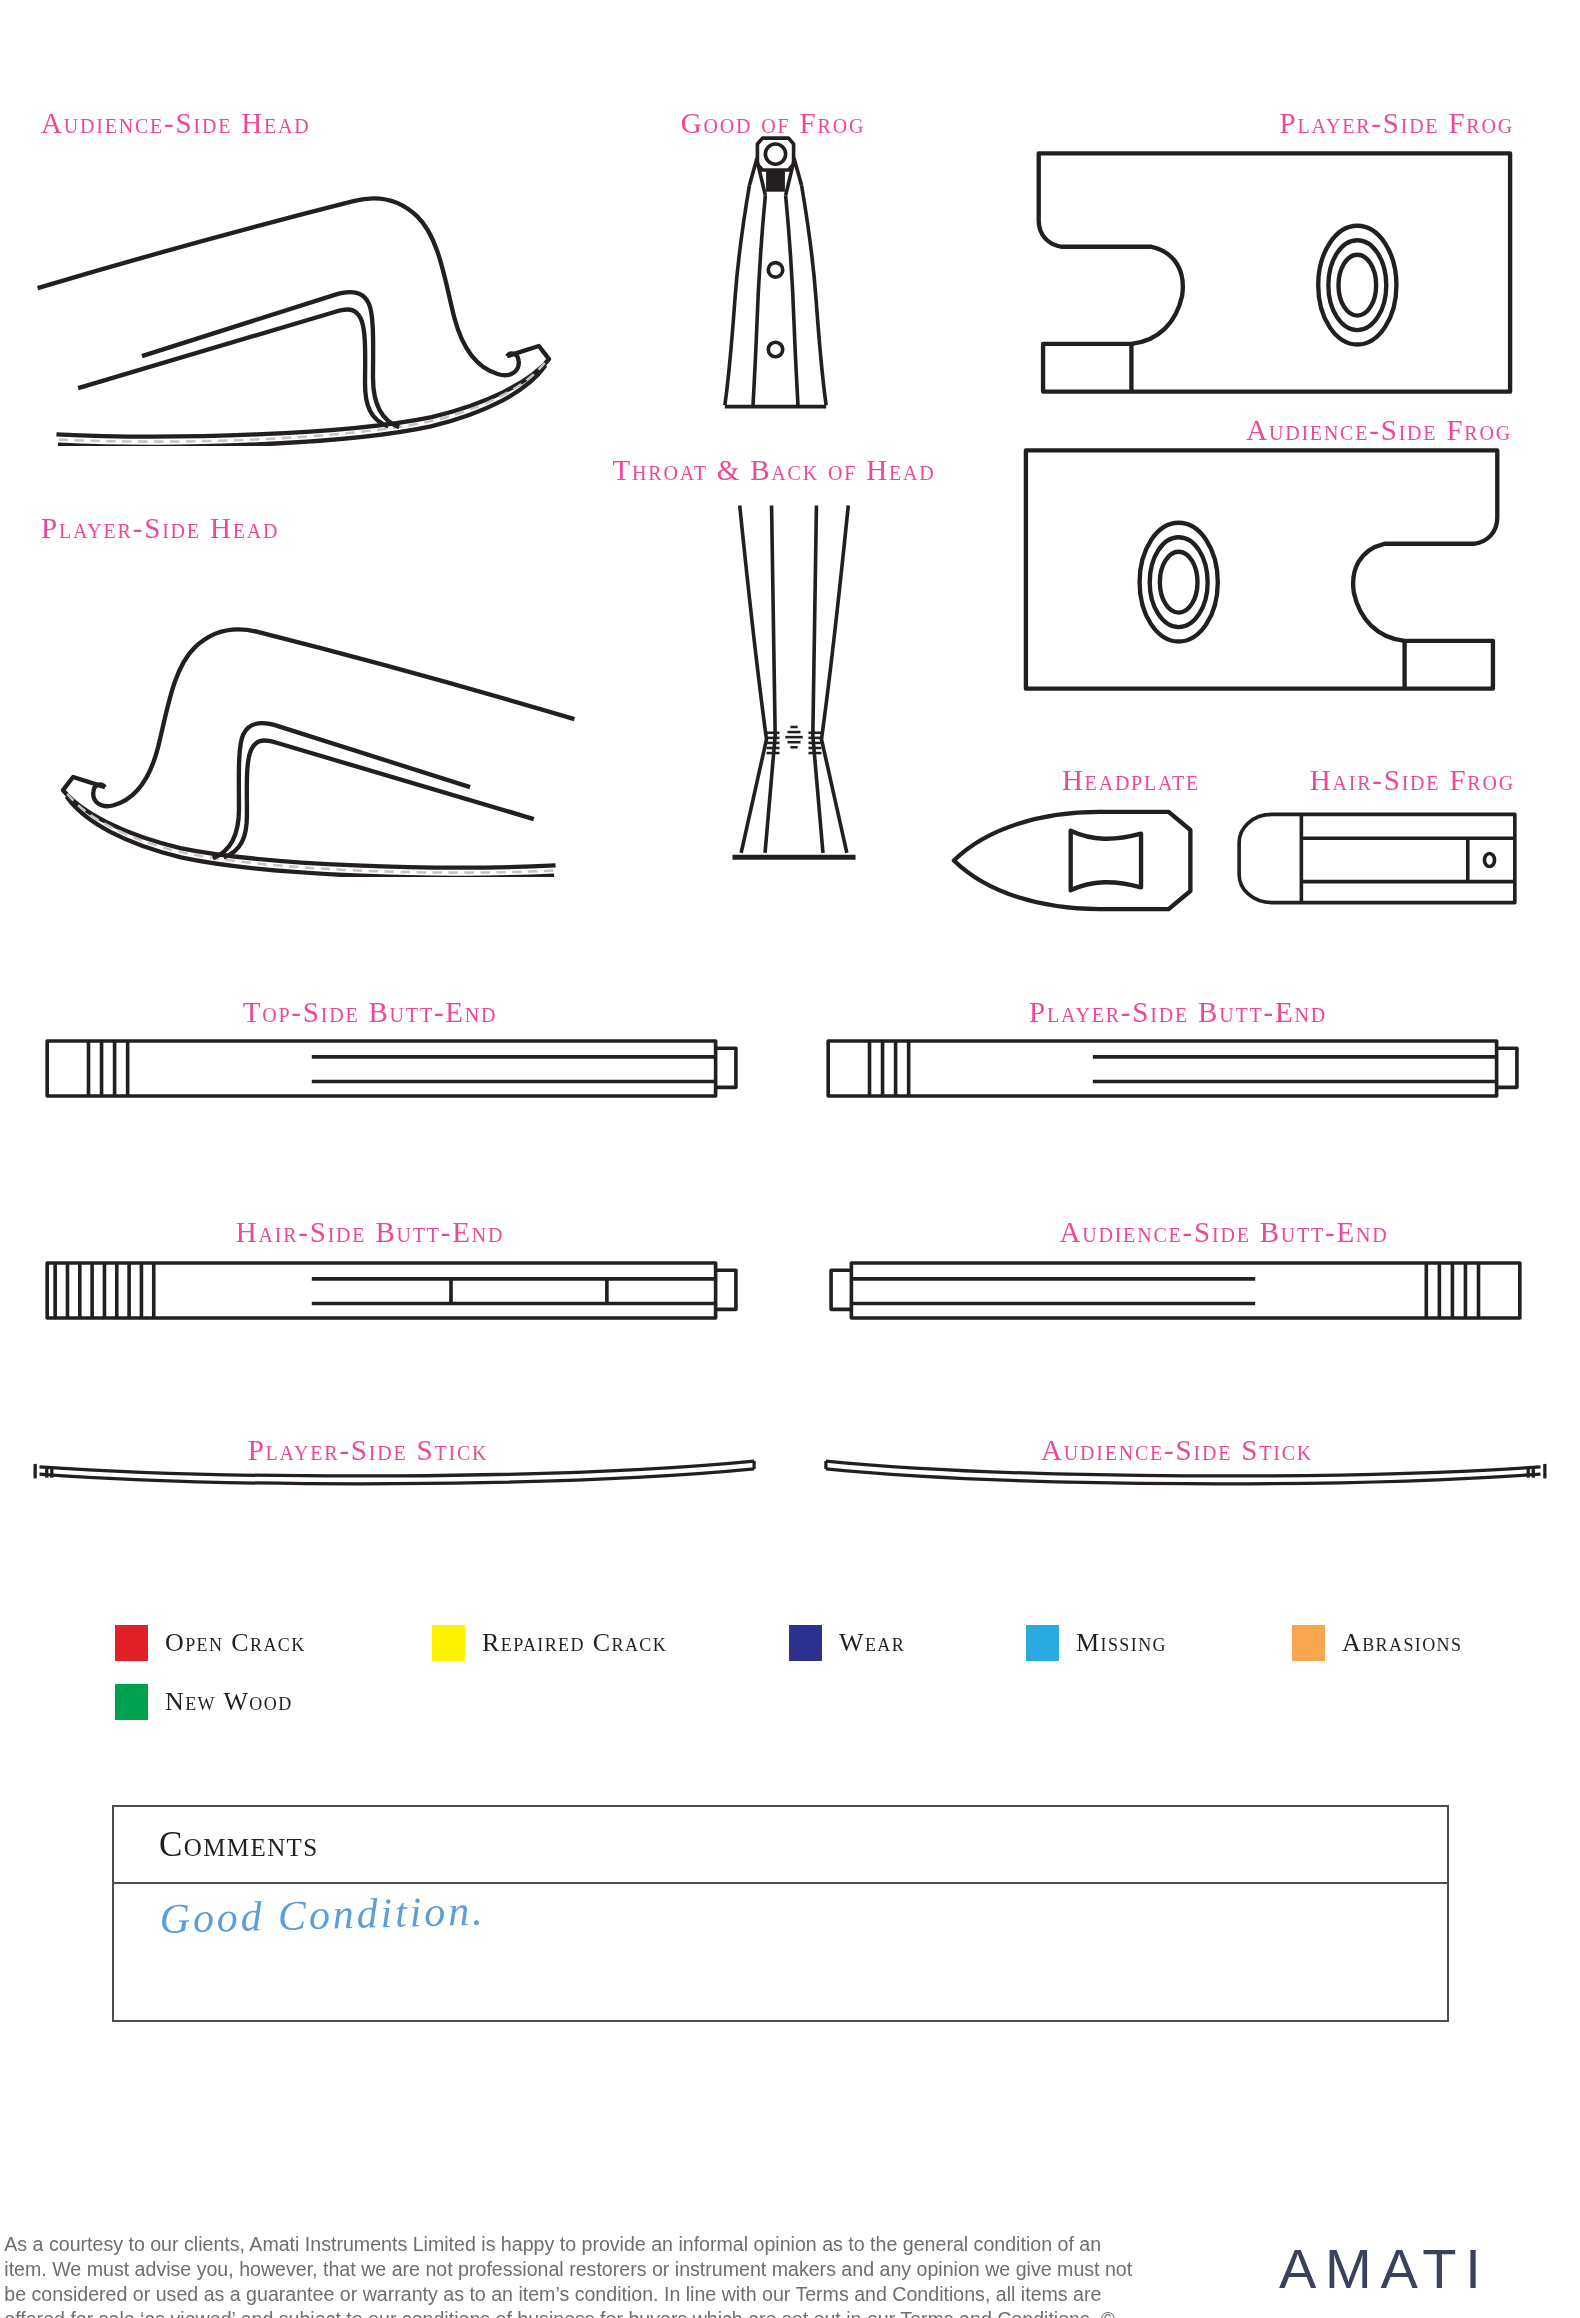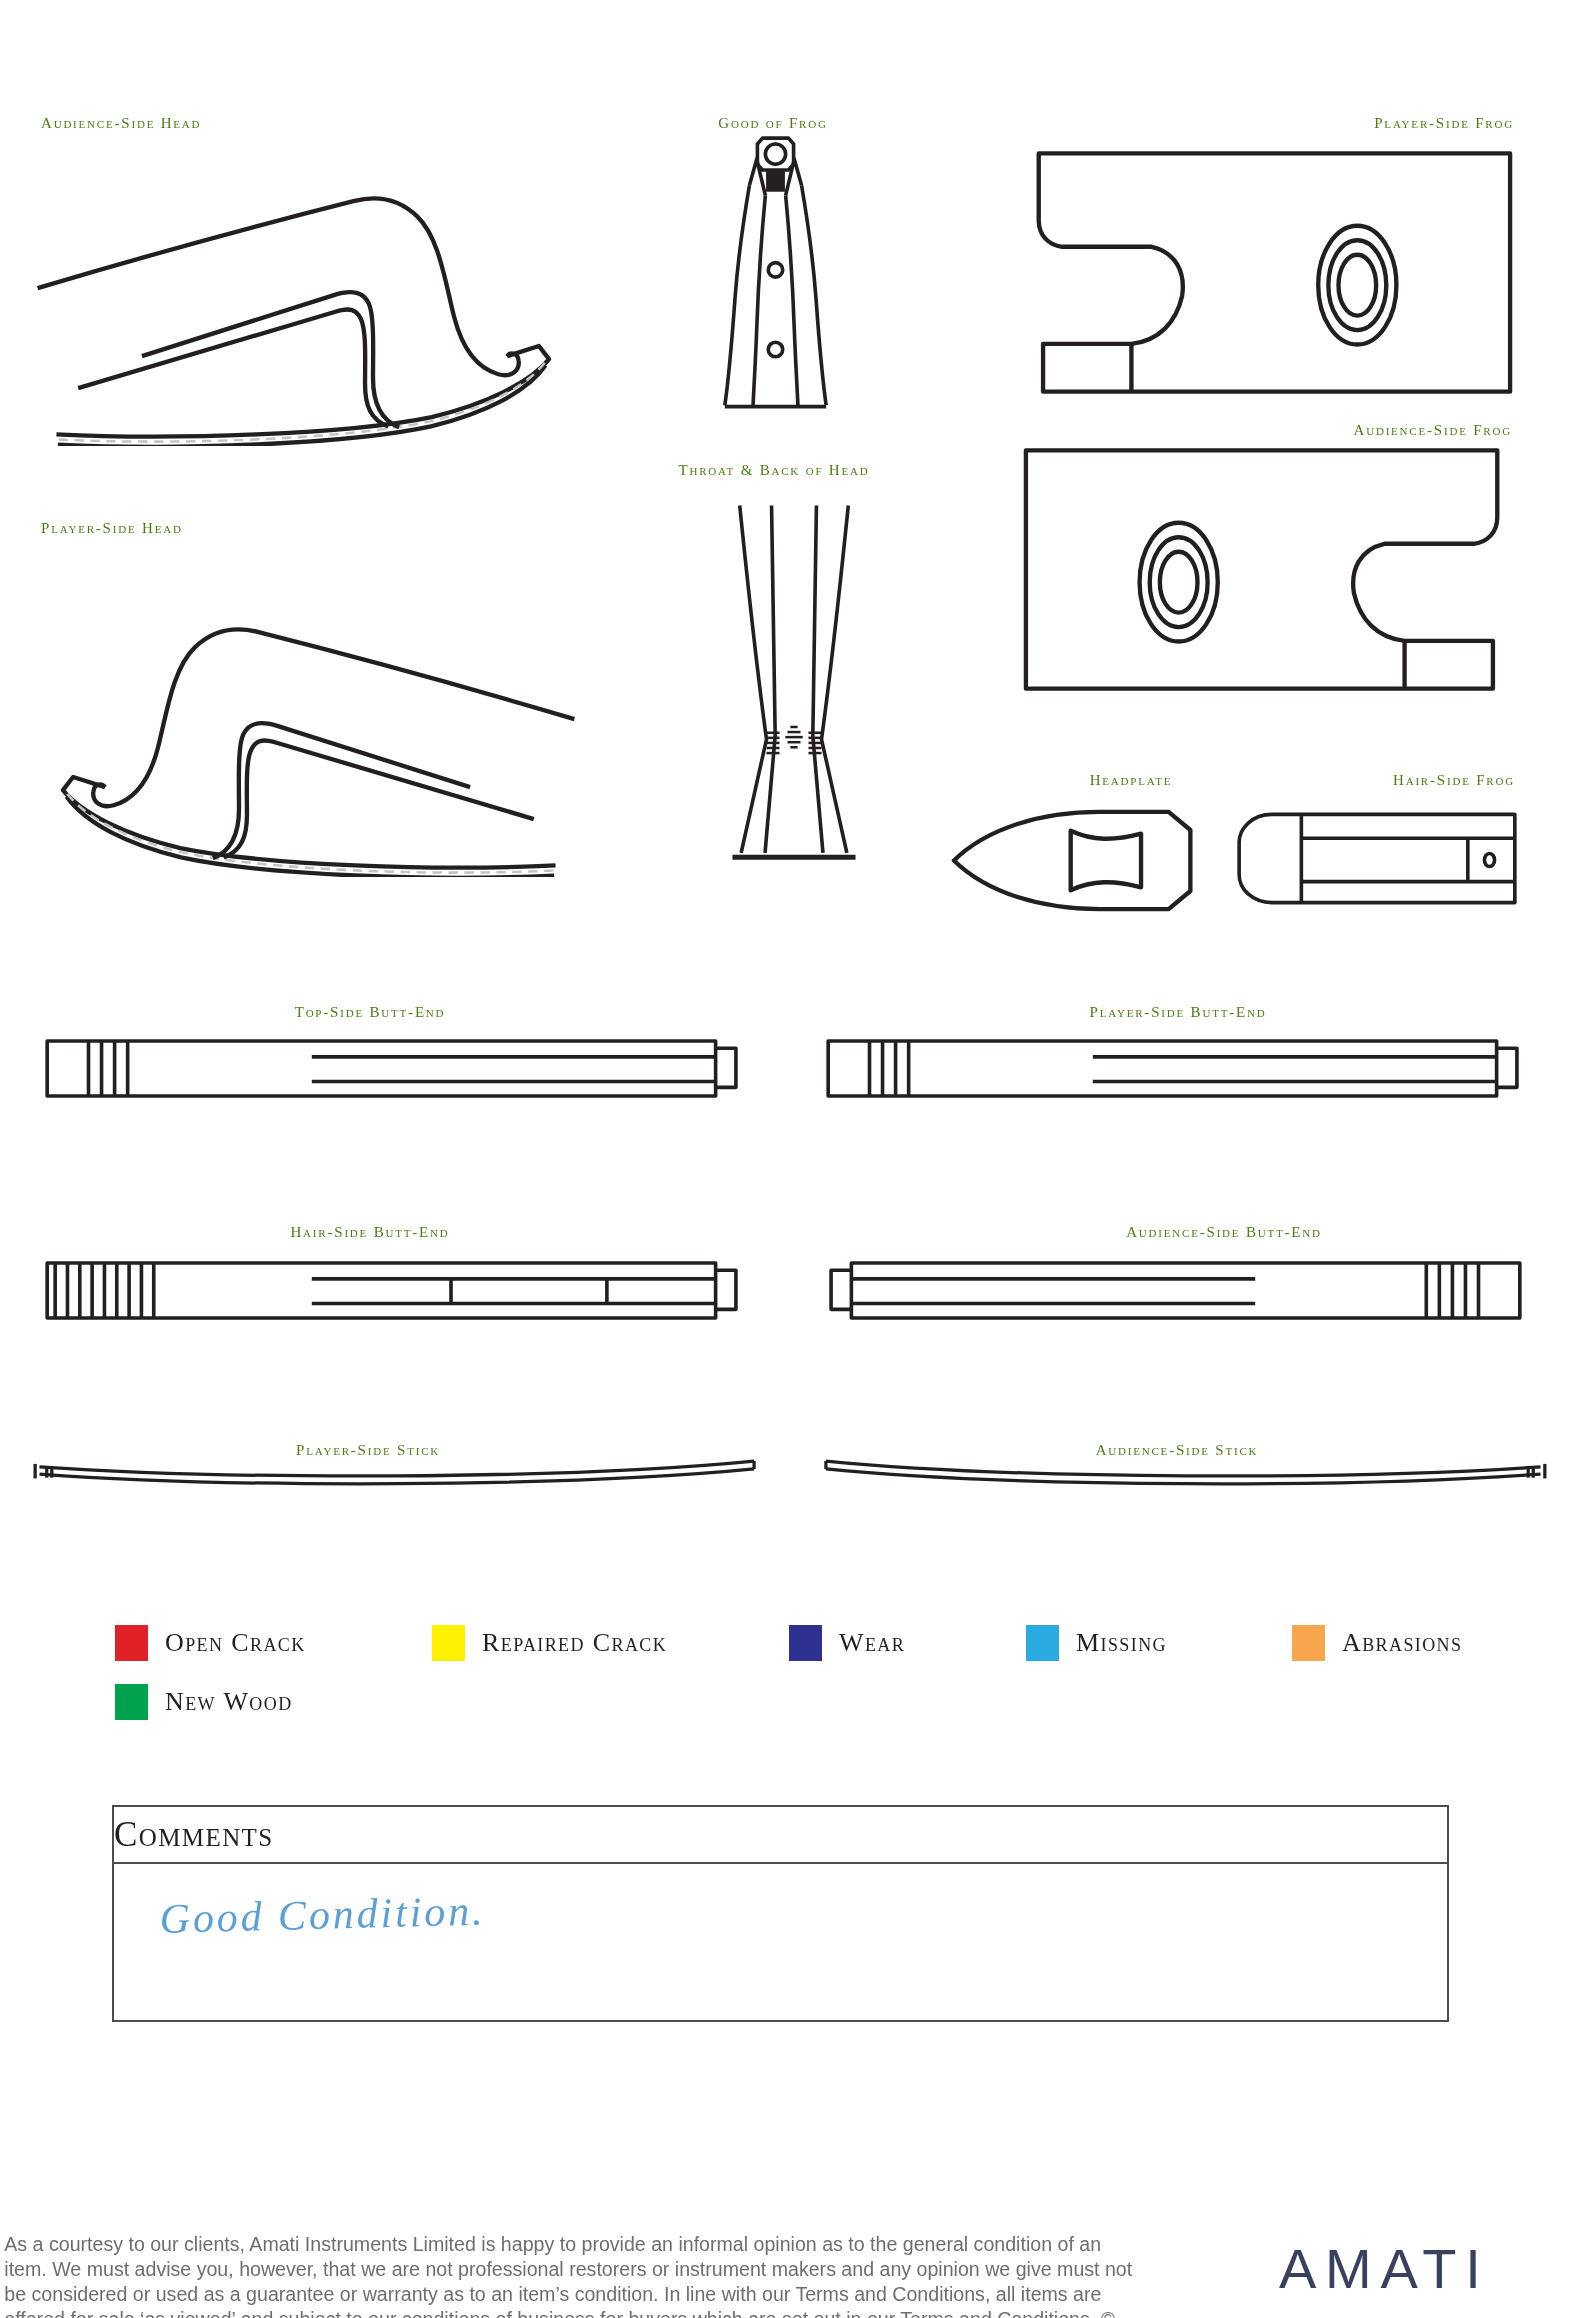--- a/index.html
+++ b/index.html
@@ -6,44 +6,44 @@
   #page{
     position:relative;width:1581px;height:2319px;background:#ffffff;
     font-family:"Liberation Serif", serif;color:#231F20;overflow:hidden;
   }
   .title{
     position:absolute;top:0;left:0;width:100%;text-align:center;
     font-variant:small-caps;font-size:87px;letter-spacing:5.8px;line-height:94px;
     color:#231F20;white-space:nowrap;
   }
   .sec-label{
-    position:absolute;font-variant:small-caps;font-size:15px;letter-spacing:1.8px;
-    color:#4d7c0f;white-space:nowrap;line-height:26px;
+    position:absolute;font-variant:small-caps;font-size:29px;letter-spacing:1.8px;
+    color:#ec4899;white-space:nowrap;line-height:26px;
   }
   .sec-label.center{transform:translateX(-50%);}
   .drawing{position:absolute;}
   .drawing svg{display:block;width:100%;height:100%;}
   .ln{fill:none;stroke:#231F20;stroke-width:6;stroke-linejoin:round;stroke-linecap:butt;}
   .ln5{fill:none;stroke:#231F20;stroke-width:5;stroke-linejoin:round;}
   .ln4{fill:none;stroke:#231F20;stroke-width:4.5;stroke-linejoin:round;}
   .fillk{fill:#231F20;stroke:none;}
   .dash{fill:none;stroke:#C4C4C4;stroke-width:3.5;stroke-dasharray:13 9;}
   .legend-item{position:absolute;display:flex;align-items:center;height:36px;}
   .swatch{display:inline-block;width:33px;height:36px;}
   .legend-label{
     font-variant:small-caps;font-size:26px;letter-spacing:1.4px;color:#231F20;
     margin-left:17px;white-space:nowrap;
   }
   .comments-box{
     position:absolute;left:112px;top:1805px;width:1337px;height:217px;
     border:2.2px solid #4D4D4F;box-sizing:border-box;background:#ffffff;
   }
   .comments-header{
-    height:57px;border-bottom:2.9px solid #4D4D4F;box-sizing:border-box;
-    display:flex;align-items:center;
+    height:77px;border-bottom:2.9px solid #4D4D4F;box-sizing:border-box;
+    display:flex;align-items:center;padding-left:45px;
   }
   .comments-heading{font-variant:small-caps;font-size:35px;letter-spacing:1.4px;color:#231F20;}
   .handwriting{
     position:absolute;left:45px;top:88px;
     font-family:cursive;font-style:italic;font-size:42px;letter-spacing:2.9px;
     transform:rotate(-1.5deg);transform-origin:left top;white-space:nowrap;
   }
   .footer-disclaimer{
     position:absolute;left:4.3px;top:2232px;width:1134px;
     font-family:"Liberation Sans", sans-serif;font-size:19.6px;line-height:25px;

